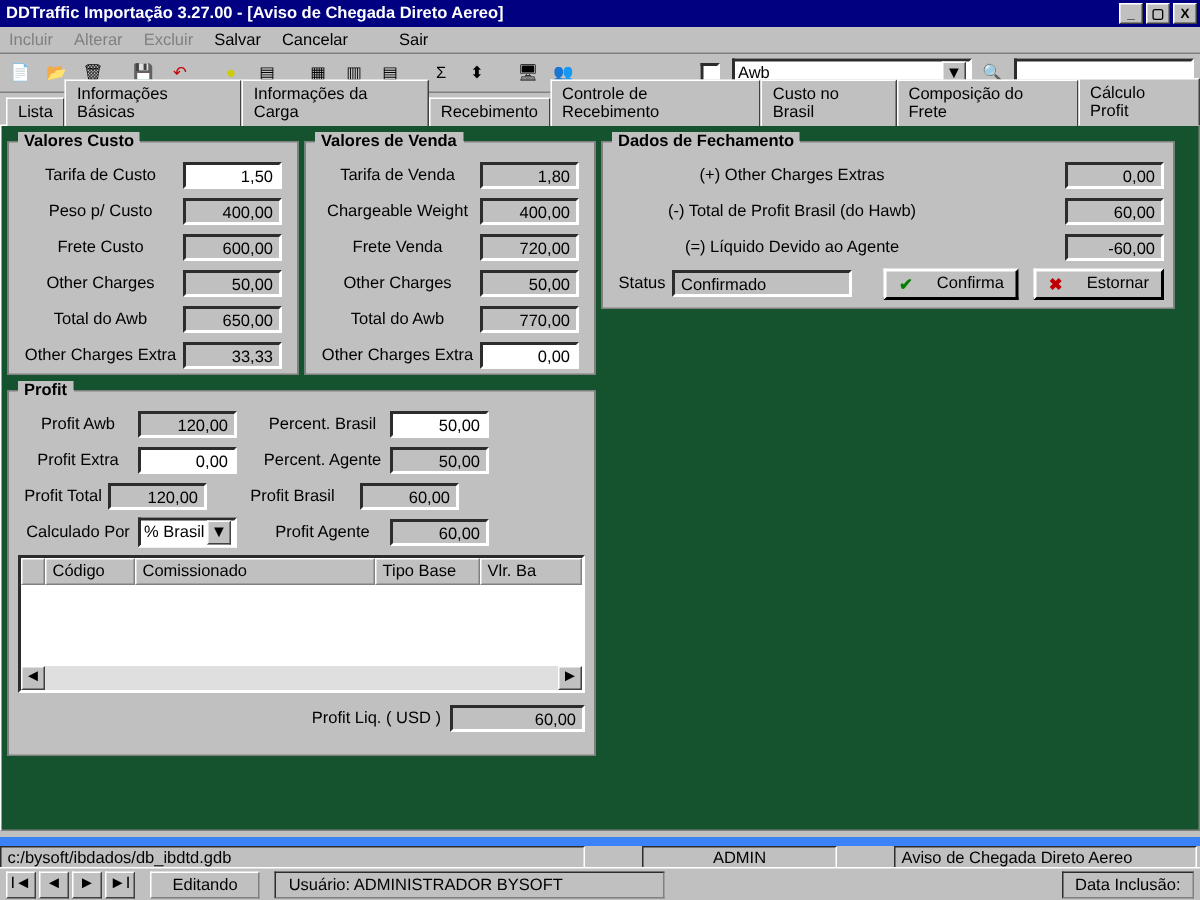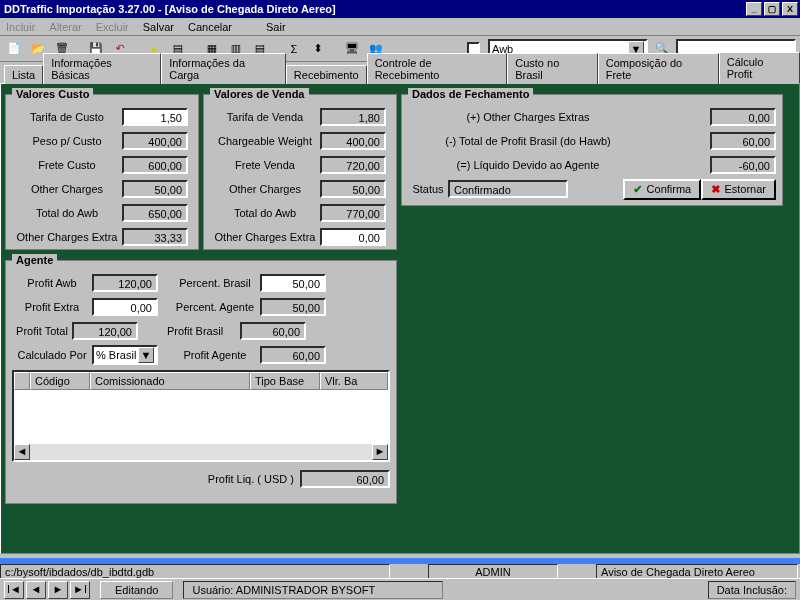--- a/index.html
+++ b/index.html
@@ -18,21 +18,21 @@
   .tabstrip { display:flex; align-items:flex-end; height:22px; background:#c0c0c0; padding-left:4px; border-bottom:1px solid #fff; }
   .tab { background:#c0c0c0; border:1px solid #fff; border-bottom:none; border-right-color:#404040; padding:3px 7px; margin-right:0; position:relative; top:1px; }
   .tab.active { background:#c0c0c0; border-bottom:1px solid #c0c0c0; z-index:2; font-weight:normal; }
   .workarea { position:relative; height:470px; background:#14532d; border:1px solid #fff; border-top:none; border-right-color:#808080; border-bottom-color:#808080; padding:6px; }
   fieldset { border:1px solid #808080; position:absolute; background:#c0c0c0; padding:4px 6px 6px 6px; }
   fieldset > legend { padding:0 4px; background:#c0c0c0; font-weight:bold; }
   .row { display:flex; align-items:center; height:22px; margin-top:2px; }
   .lbl { width:110px;text-align:center; }
   .val { width:66px; height:18px; background:#fff; border:2px inset #fff; border-top-color:#808080; border-left-color:#808080; text-align:right; padding:1px 4px 0 0; line-height:14px; }
   .val.ro { background:#c0c0c0; }
-  .btn { background:#c0c0c0; border:2px outset #fff; border-right-color:#404040; border-bottom-color:#404040; padding:2px 8px; display:inline-flex; align-items:center; gap:4px; }
+  .btn { background:#c0c0c0; border:2px outset #fff; border-right-color:#404040; border-bottom-color:#404040; padding:2px 8px; display:inline-flex; align-items:center; gap:16px; }
   .grid { background:#fff; border:2px inset #fff; border-top-color:#808080; border-left-color:#808080; height:92px; margin-top:4px; position:relative; }
   .ghead { display:flex; background:#c0c0c0; height:18px;justify-content:center; }
   .ghead div { border:1px solid #fff; border-right-color:#808080; border-bottom-color:#808080; padding:2px 4px; }
   .gscroll { position:absolute; bottom:0; left:0; right:0; height:16px; background:#c0c0c0; display:flex; }
   .gscroll .sbtn { width:16px; height:16px; background:#c0c0c0; border:1px solid #fff; border-right-color:#404040; border-bottom-color:#404040; text-align:center; line-height:12px; }
   .gscroll .track { flex:1; background:#dfdfdf; }
   .statusbar { position:absolute; bottom:22px; left:0; right:0; height:20px; background:#c0c0c0; display:flex; border-top:6px solid #3b82f6;gap:36px; }
   .statusbar .cell { border:1px inset #fff; border-top-color:#808080; border-left-color:#808080; height:18px; padding:1px 4px; margin-right:2px; }
   .navbar { position:absolute; bottom:0; left:0; right:0; height:22px; background:#c0c0c0; display:flex; align-items:center; border-top:1px solid #fff; padding:0 4px; gap:2px; }
   .navbtn { width:20px; height:18px; background:#c0c0c0; border:1px solid #fff; border-right-color:#404040; border-bottom-color:#404040; text-align:center; line-height:14px; }
@@ -177,29 +177,29 @@
         <span class="val ro">-60,00</span>
       </div>
     <div class="row">
       <span class="lbl" style="width:40px">Status</span>
       <span class="val ro" style="width:120px;text-align:left;padding-left:4px">Confirmado</span>
       <span style="flex:1"></span>
       <button class="btn">
           <span class="ico-green"></span>
           <span>Confirma</span>
         </button>
-      <button class="btn" style="margin-left:0">
+      <button class="btn" style="margin-left:10px">
           <span class="ico-red"></span>
           <span>Estornar</span>
         </button>
     </div>
   </fieldset>
 
   <fieldset style="left:4px; top:170px; width:392px; height:250px">
-    <legend>Agente</legend>
+    <legend>Profit</legend>
     <div class="row">
       <span class="lbl" style="width:80px">Profit Awb</span>
         <span class="val ro">120,00</span>
       <span class="lbl" style="width:90px;margin-left:12px">Percent. Brasil</span>
         <span class="val">50,00</span>
     </div>
     <div class="row">
       <span class="lbl" style="width:80px">Profit Extra</span>
         <span class="val">0,00</span>
       <span class="lbl" style="width:90px;margin-left:12px">Percent. Agente</span>

